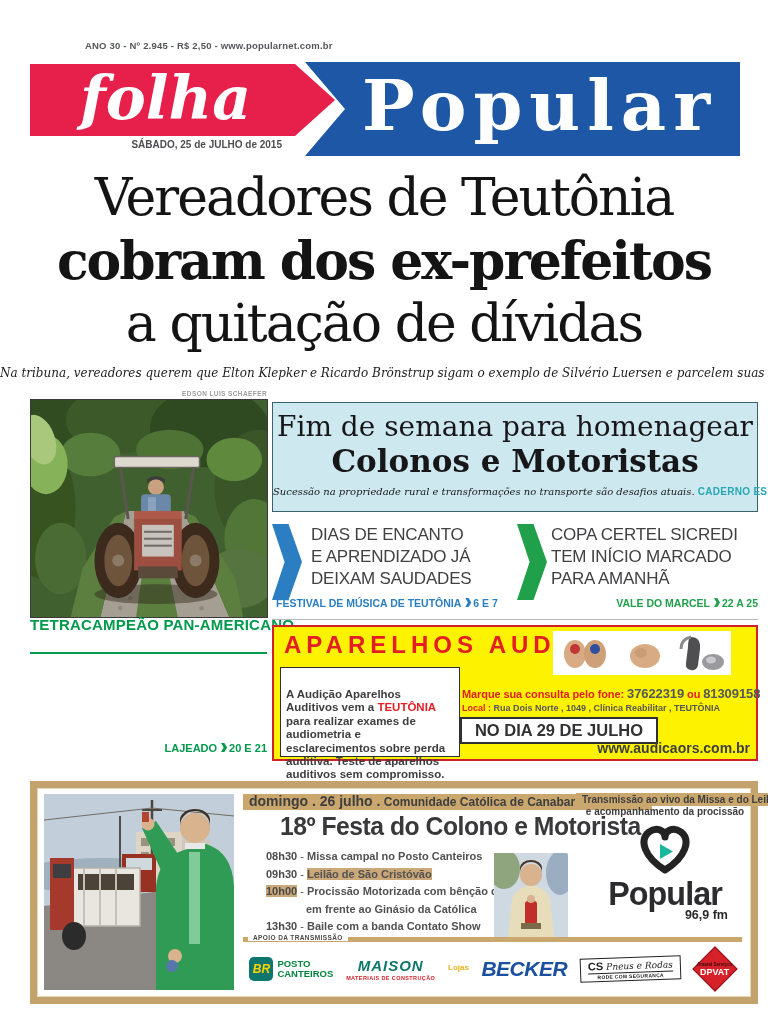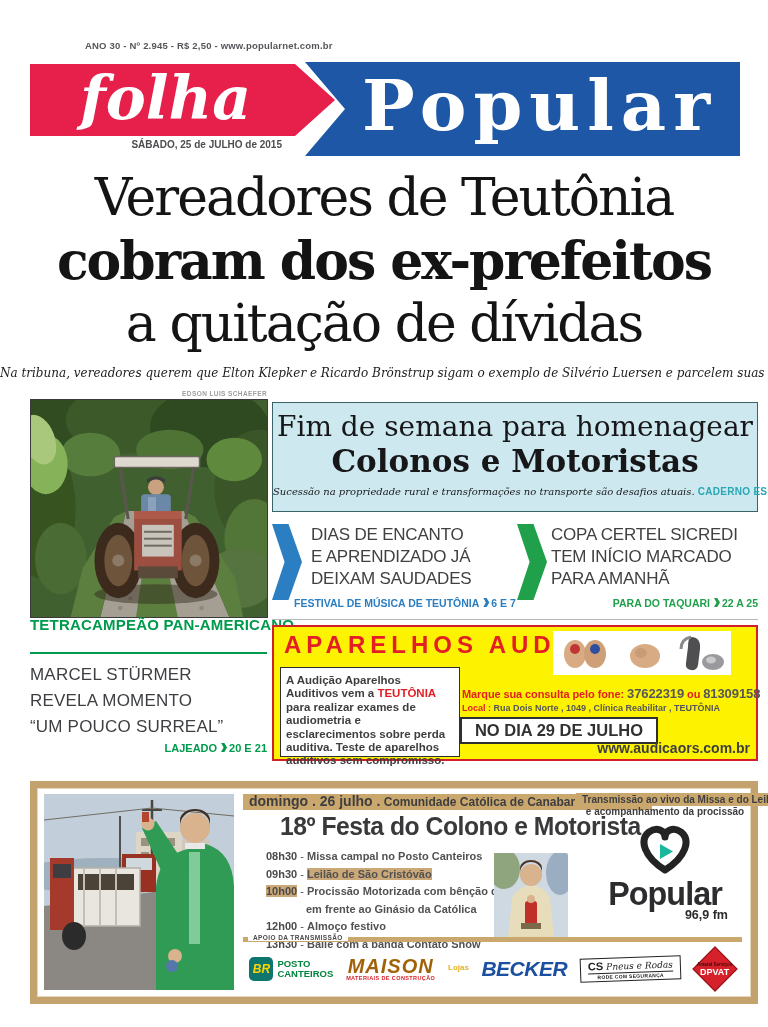--- a/index.html
+++ b/index.html
@@ -39,36 +39,36 @@
   .feature .fref { font-family:"Liberation Sans",sans-serif; font-style:normal; font-weight:bold; font-size:10px; color:#29a7b5; letter-spacing:.3px; margin-left:3px; }
 
   
   .t-arrow { position:absolute; width:30px; height:76px; clip-path:polygon(0 0,55% 0,100% 50%,55% 100%,0 100%,42% 50%); top:524px; }
   .arrow-blue { left:272px; background:#2a7ec1; }
   .arrow-green { left:517px; background:#21a04b; }
   .teaser-title { position:absolute; top:524px; font-size:17px; line-height:22px; color:#414144; letter-spacing:-.2px; }
   .tt1 { left:311px; width:205px; }
   .tt2 { left:551px; width:210px; }
   .teaser-kicker { position:absolute; top:597px; font-size:10.5px; font-weight:bold; white-space:nowrap; }
-  .tk1 { left:294px; color:#2a7ec1; }
+  .tk1 { left:276px; color:#2a7ec1; }
   .tk2 { right:10px; color:#21a04b; text-align:right; }
   .divider { position:absolute; left:272px; top:619px; width:486px; height:1px; background:#b9b9b9; }
 
   
   .ls-kicker { position:absolute; left:30px; top:616px; font-size:15px; font-weight:bold; color:#009a4d; letter-spacing:.2px; }
   .ls-rule { position:absolute; left:30px; top:652px; width:237px; height:2px; background:#009a4d; }
   .ls-title { position:absolute; left:30px; top:662px; width:237px; font-size:17px; line-height:26px; color:#3e3f42; letter-spacing:.2px; }
   .ls-ref { position:absolute; left:30px; top:742px; width:237px; text-align:right; font-size:11px; font-weight:bold; color:#009a4d; }
 
   
   .ad { position:absolute; left:272px; top:625px; width:486px; height:136px; background:#fdf301; border:2px solid #d2202a; }
   .ad-title { position:absolute; left:10px; top:4px; font-size:24px; font-weight:bold; color:#e31e25; letter-spacing:5px; white-space:nowrap; }
   .ad-aids { position:absolute; left:279px; top:4px; width:178px; height:44px; background:#fff; }
   .ad-aids svg { display:block; width:100%; height:100%; }
-  .ad-body { position:absolute; left:6px; top:40px; width:180px; height:90px; background:#fff; border:1.5px solid #2f2f31; padding:6px 5px; font-size:11.5px; line-height:13.4px; font-weight:bold; color:#3e3e40; }
+  .ad-body { position:absolute; left:6px; top:40px; width:180px; height:90px; background:#fff; border:1.5px solid #2f2f31; padding:20px 5px; font-size:11.5px; line-height:13.4px; font-weight:bold; color:#3e3e40; }
   .ad-body .hl-red { color:#e31e25; }
   .ad-phone { position:absolute; left:188px; top:59px; width:294px; font-size:11px; font-weight:bold; color:#e31e25; white-space:nowrap; letter-spacing:-.1px; }
   .ad-phone .num { font-size:13px; color:#55565a; }
   .ad-local { position:absolute; left:188px; top:76px; width:294px; font-size:9px; font-weight:bold; color:#e31e25; white-space:nowrap; }
   .ad-local .txt { color:#55565a;margin-top:32px; }
   .ad-datebox { position:absolute; left:186px; top:90px; width:198px; height:27px; background:#fff; border:2px solid #2f2f31; text-align:center; font-size:16.5px; line-height:23px; font-weight:bold; color:#313133; }
   .ad-site { position:absolute; right:6px; bottom:3px; font-size:14px; font-weight:bold; color:#3e3e40; }
 
   
   .event { position:absolute; left:30px; top:781px; width:728px; height:223px; background:#c3a26d; }
@@ -94,21 +94,21 @@
   .radio-name { font-size:34px; font-weight:bold; color:#2c2c2e; letter-spacing:-1px; line-height:30px; transform:scaleX(.95); }
   .radio-freq { font-size:12.5px; font-weight:bold; color:#2c2c2e; text-align:right; padding-right:26px; }
   .ev-apoio-bar { position:absolute; left:205px; top:148px; right:8px; height:5px; background:#c9a76d; }
   .ev-apoio-label { position:absolute; left:210px; top:145px; background:#fff; padding:0 5px; font-size:6.5px; font-weight:bold; color:#4a4a4c; letter-spacing:.4px; }
   .ev-sponsors { position:absolute; left:205px; top:158px; right:8px; height:44px; display:flex; align-items:center; justify-content:space-around; }
 
   .sp-br { display:flex; align-items:center; gap:4px; }
   .br-box { width:24px; height:24px; background:#0f766e; border-radius:5px; color:#ffd400; font-weight:bold; font-style:italic; font-size:12px; text-align:center; line-height:24px; }
   .br-name { font-size:9.5px; font-weight:bold; color:#00843d; line-height:10px; }
   .sp-maison { text-align:center; }
-  .maison-name { font-size:20px; font-weight:bold; font-style:italic; color:#a16207; letter-spacing:1px; line-height:18px; }
+  .maison-name { font-size:15px; font-weight:bold; font-style:italic; color:#0f766e; letter-spacing:1px; line-height:18px; }
   .maison-sub { font-size:5.5px; font-weight:bold; color:#d6212a; letter-spacing:.4px; }
   .sp-becker { white-space:nowrap; }
   .becker-pre { font-size:8px; color:#e8b320; font-weight:bold; vertical-align:6px; }
   .becker-name { font-size:21px; font-weight:bold; font-style:italic; color:#1b4fa0; letter-spacing:-.5px;margin-left:8px; }
   .sp-cs { border:1.5px solid #222; background:#fff; padding:1px 7px; transform:rotate(-2deg); text-align:center; }
   .cs-line { font-size:11px; font-weight:bold; color:#222; white-space:nowrap; }
   .cs-name { font-family:"DejaVu Serif",serif; font-style:italic; font-size:9px; font-weight:normal; }
   .cs-sub { font-size:5px; font-weight:bold; color:#222; letter-spacing:.3px; border-top:1px solid #222; margin-top:1px; }
   .sp-dpvat { position:relative; width:42px; height:42px; }
   .dpvat-diamond { position:absolute; left:5px; top:5px; right:5px; bottom:5px; background:#d6212a; transform:rotate(45deg); border:1.5px solid #8f1118; }
@@ -202,31 +202,26 @@
   <div class="teaser-kicker tk1">
     <span>FESTIVAL DE MÚSICA DE TEUTÔNIA</span><i class="chev"></i><span>6 E 7</span>
   </div>
   <div class="t-arrow arrow-green"></div>
   <div class="teaser-title tt2">
     <div>COPA CERTEL SICREDI</div>
     <div>TEM INÍCIO MARCADO</div>
     <div>PARA AMANHÃ</div>
   </div>
   <div class="teaser-kicker tk2">
-    <span>PARA DO TAQUARI</span><i class="chev"></i><span>22 A 25</span>
+    <span>VALE DO MARCEL</span><i class="chev"></i><span>22 A 25</span>
   </div>
   <div class="divider"></div>
 
   <div class="ls-kicker">TETRACAMPEÃO PAN-AMERICANO</div>
   <div class="ls-rule"></div>
-  <div class="ls-title">
-    <div>MARCEL STÜRMER</div>
-    <div>REVELA MOMENTO</div>
-    <div>“UM POUCO SURREAL”</div>
-  </div>
   <div class="ls-ref">
     <span>LAJEADO</span><i class="chev"></i><span>20 E 21</span>
   </div>
 
   <div class="ad">
     <div class="ad-title">APARELHOS AUDITIVOS</div>
     <div class="ad-aids">
       <svg viewBox="0 0 178 44">
         <rect width="178" height="44" fill="#ffffff"></rect>
         <ellipse cx="22" cy="23" rx="11" ry="14" fill="#d9ab84"></ellipse>
@@ -324,25 +319,20 @@
         </div>
         <div class="row">
           <span class="time tan">10h00</span>
           <span>-</span>
           <span class="txt">Procissão Motorizada com bênção dos veículos</span>
         </div>
         <div class="row cont">
           <span class="txt">em frente ao Ginásio da Católica</span>
         </div>
         <div class="row">
-          <span class="time">12h00</span>
-          <span>-</span>
-          <span class="txt">Almoço festivo</span>
-        </div>
-        <div class="row">
           <span class="time">13h30</span>
           <span>-</span>
           <span class="txt">Baile com a banda Contato Show</span>
         </div>
       </div>
 
       <div class="ev-inset">
         <svg viewBox="0 0 74 84" preserveAspectRatio="none">
           <rect width="74" height="84" fill="#cfd9e2"></rect>
           <ellipse cx="10" cy="16" rx="16" ry="20" fill="#8fa57e"></ellipse>

